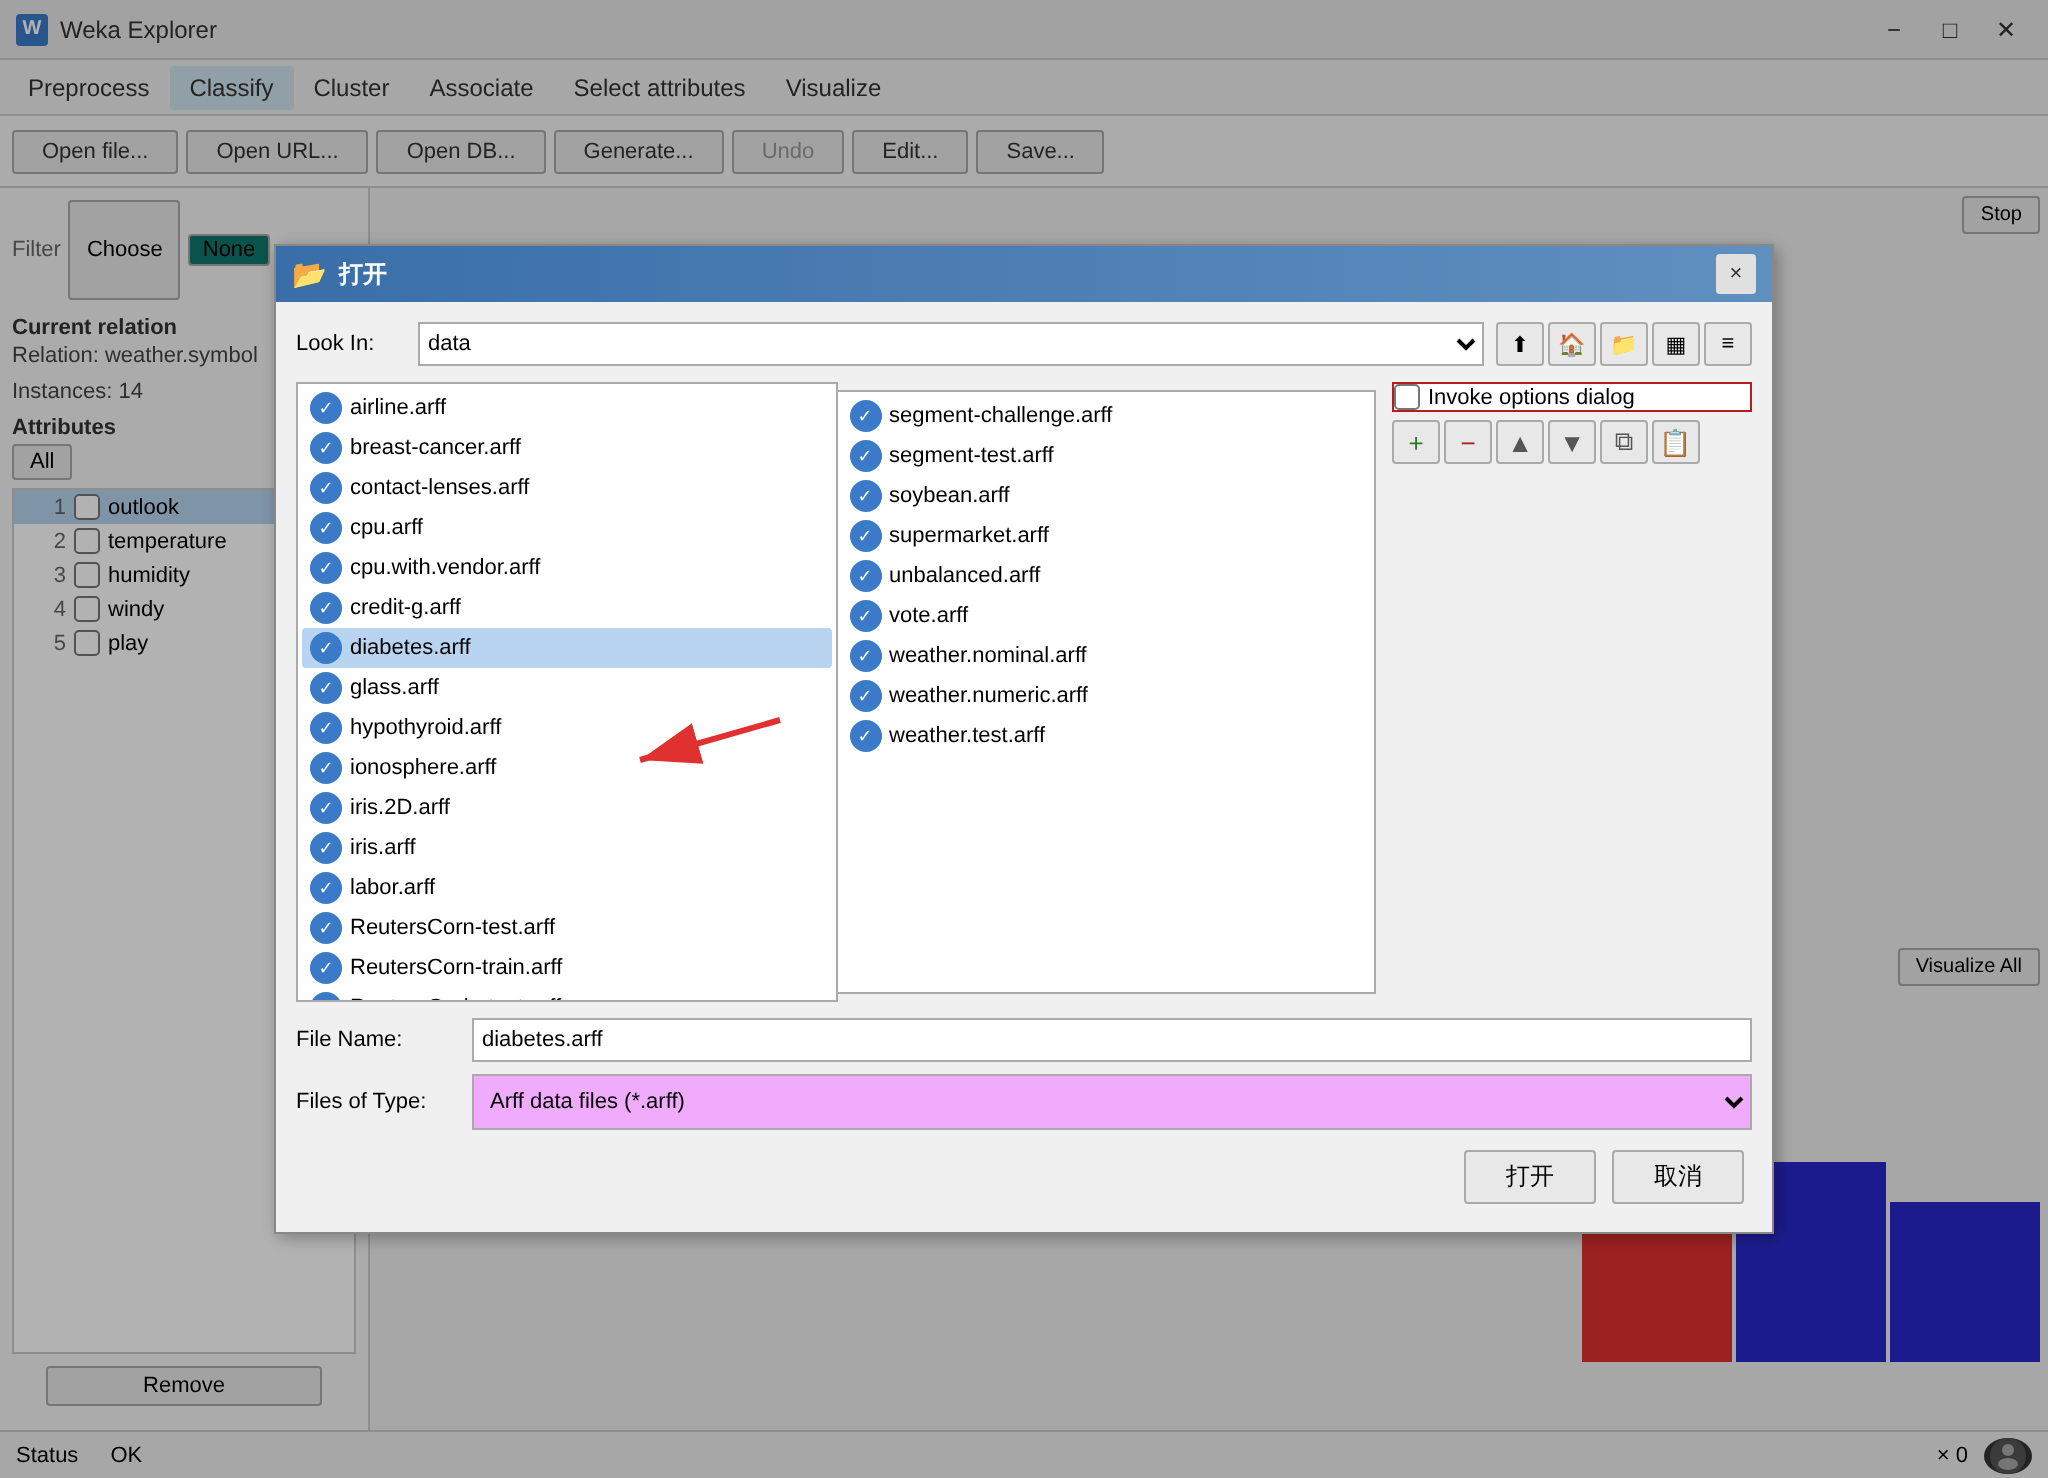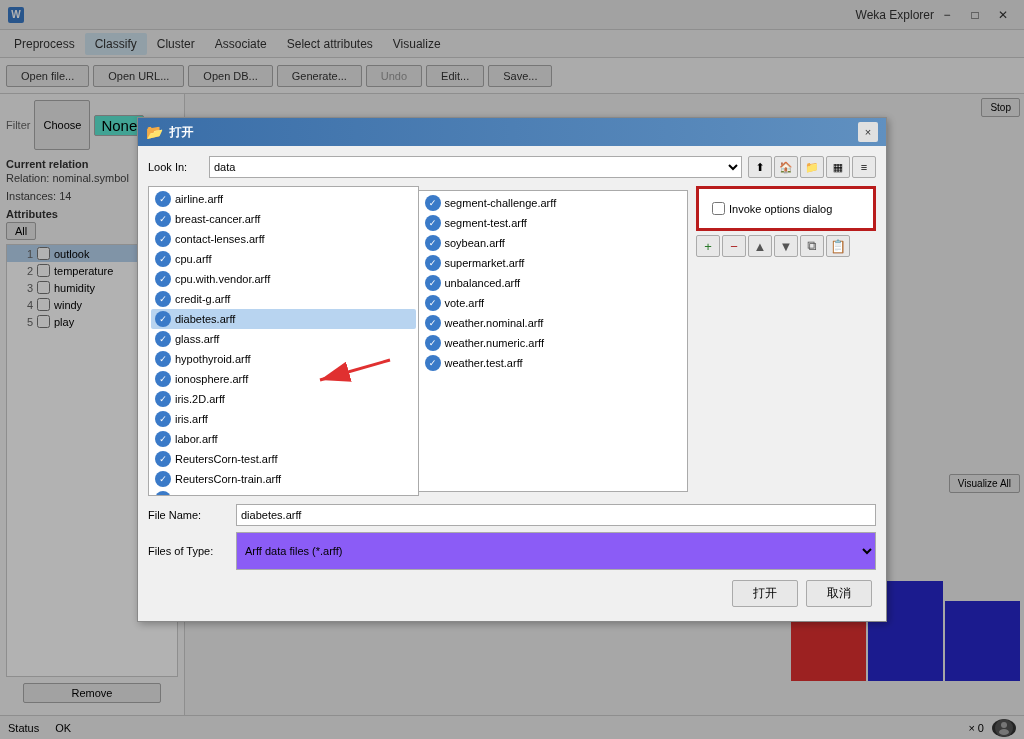--- a/index.html
+++ b/index.html
@@ -1,42 +1,42 @@
 <!DOCTYPE html>
 <html><head>
   <meta charset="utf-8">
   <style>
     * { box-sizing: border-box; margin: 0; padding: 0; }
     body { font-family: 'Segoe UI', Tahoma, sans-serif; font-size: 12px; background: #f0f0f0; width: 1024px; height: 739px; overflow: hidden; }
     
     
     #titlebar { background: #e8e8e8; height: 30px; display: flex; align-items: center; padding: 0 8px; border-bottom: 1px solid #ccc; user-select: none; }
     #titlebar .app-icon { width: 16px; height: 16px; margin-right: 6px; }
-    #titlebar .title { flex: 1; font-size: 12px; color: #333; text-align: right; }
+    #titlebar .title { flex: 1; font-size: 12px; color: #333; }
     #titlebar .win-controls { display: flex; gap: 2px; }
     #titlebar .win-btn { width: 26px; height: 20px; border: none; background: transparent; cursor: pointer; font-size: 12px; color: #333; display: flex; align-items: center; justify-content: center; }
 
     
     #menubar { background: #f0f0f0; height: 28px; display: flex; align-items: center; padding: 0 4px; border-bottom: 1px solid #ccc; }
     .menu-item { padding: 4px 10px; cursor: pointer; font-size: 12px; color: #333; border-radius: 2px; }
     .menu-item.active { background: #d0e4f0; }
 
     
     #toolbar { background: #f5f5f5; height: 36px; display: flex; align-items: center; padding: 0 6px; gap: 4px; border-bottom: 1px solid #ccc; }
     .toolbar-btn { padding: 4px 14px; background: #e8e8e8; border: 1px solid #aaa; border-radius: 2px; cursor: pointer; font-size: 11px; color: #333; }
 
     
     #main { display: flex; height: calc(739px - 30px - 28px - 36px - 24px); }
 
     
     #sidebar { width: 185px; background: #f5f5f5; border-right: 1px solid #ccc; display: flex; flex-direction: column; padding: 6px; }
     .filter-row { display: flex; align-items: center; gap: 4px; margin-bottom: 8px; }
     .filter-label { font-size: 11px; color: #666; }
     .choose-btn { padding: 18px 8px; background: #e8e8e8; border: 1px solid #aaa; border-radius: 2px; cursor: pointer; font-size: 11px; }
-    .none-badge { background: #5eead4; border: 1px solid #aaa; border-radius: 2px; padding: 1px 6px; font-size: 15px; }
+    .none-badge { background: #0f766e; border: 1px solid #aaa; border-radius: 2px; padding: 1px 6px; font-size: 11px; }
     .section-title { font-size: 11px; font-weight: bold; color: #333; margin-bottom: 2px; }
     .relation-info { font-size: 11px; color: #444; margin-bottom: 6px; }
     .attr-header { display: flex; align-items: center; margin-bottom: 4px; }
     .all-btn { padding: 2px 8px; background: #e8e8e8; border: 1px solid #aaa; border-radius: 2px; cursor: pointer; font-size: 11px; margin-right: 4px; }
     .attr-table { flex: 1; overflow-y: auto; border: 1px solid #ccc; background: white; }
     .attr-row { display: flex; align-items: center; padding: 2px 4px; cursor: pointer; }
     .attr-row.selected { background: #b8d4f0; }
     .attr-num { width: 22px; font-size: 11px; color: #666; text-align: right; margin-right: 4px; }
     .attr-check { margin-right: 4px; }
     .attr-name { font-size: 11px; }
@@ -61,31 +61,31 @@
     .lookin-select { flex: 1; height: 22px; border: 1px solid #aaa; background: white; font-size: 11px; padding: 0 0; }
     .lookin-toolbar { display: flex; gap: 2px; }
     .lookin-btn { width: 24px; height: 22px; background: #e8e8e8; border: 1px solid #aaa; cursor: pointer; display: flex; align-items: center; justify-content: center; font-size: 11px; border-radius: 2px; }
     .file-list-area { display: flex; gap: 8px; margin-bottom: 8px; }
     .file-list { flex: 1; height: 320px; border: 1px solid #aaa; background: white; overflow-y: auto; padding: 2px; }
     .file-item { display: flex; align-items: center; padding: 2px 4px; cursor: pointer; font-size: 11px; border-radius: 2px; }
     .file-item.selected { background: #b8d4f0; }
     .file-icon { width: 16px; height: 16px; border-radius: 50%; background: #3a7ac8; margin-right: 4px; display: flex; align-items: center; justify-content: center; flex-shrink: 0; }
     .file-icon::after { content: '✓'; color: white; font-size: 9px; }
     .file-options { width: 180px; }
-    .invoke-check { display: flex; align-items: center; gap: 4px; font-size: 11px; border: 3px solid #b91c1c; padding: 13px; background: white; }
+    .invoke-check { display: flex; align-items: center; gap: 4px; font-size: 11px; border: 1px solid #b91c1c; padding: 0; background: white; }
     .toolbar-icons { display: flex; gap: 2px; margin-top: 4px; }
     .bottom-toolbar-btn { width: 24px; height: 22px; background: #e8e8e8; border: 1px solid #aaa; cursor: pointer; display: flex; align-items: center; justify-content: center; font-size: 13px; border-radius: 2px; color: #2a7a2a; }
     .bottom-toolbar-btn.red { color: #aa2222; }
     .bottom-toolbar-btn.nav { color: #555; }
     .filename-row { display: flex; align-items: center; gap: 8px; margin-bottom: 6px; }
     .filename-label { font-size: 11px; min-width: 80px; }
     .filename-input { flex: 1; height: 22px; border: 1px solid #aaa; background: white; font-size: 11px; padding: 0 4px; }
     .filetype-row { display: flex; align-items: center; gap: 8px; margin-bottom: 10px; }
     .filetype-label { font-size: 11px; min-width: 80px; }
-    .filetype-select { flex: 1; height: 38px; border: 1px solid #aaa; background: #8b5cf6; font-size: 11px; padding: 0 4px; }
+    .filetype-select { flex: 1; height: 28px; border: 1px solid #aaa; background: #f0abfc; font-size: 11px; padding: 0 4px; }
     .dialog-buttons { display: flex; justify-content: flex-end; gap: 8px; padding: 0 4px 4px; }
     .dialog-btn { padding: 4px 20px; background: #e8e8e8; border: 1px solid #aaa; cursor: pointer; font-size: 12px; border-radius: 2px; }
   </style>
 </head>
 <body>
 
 <div id="titlebar">
   <div class="app-icon" style="background:#3a7ac8;border-radius:2px;display:flex;align-items:center;justify-content:center;color:white;font-size:10px;font-weight:bold;">W</div>
   <div class="title">Weka Explorer</div>
   <div class="win-controls">
@@ -116,21 +116,21 @@
 
 <div id="main">
 
   <div id="sidebar">
     <div class="filter-row">
       <span class="filter-label">Filter</span>
       <button class="choose-btn">Choose</button>
       <span class="none-badge">None</span>
     </div>
     <div class="section-title">Current relation</div>
-    <div class="relation-info">Relation: nominal.symbol</div>
+    <div class="relation-info">Relation: weather.symbol</div>
     <div class="relation-info">Instances: 14</div>
     <div class="section-title">Attributes</div>
     <div class="attr-header">
       <button class="all-btn">All</button>
     </div>
     <div class="attr-table">
       <div class="attr-row selected">
         <span class="attr-num">1</span>
         <input type="checkbox" class="attr-check" style="">
         <span class="attr-name">outlook</span>

